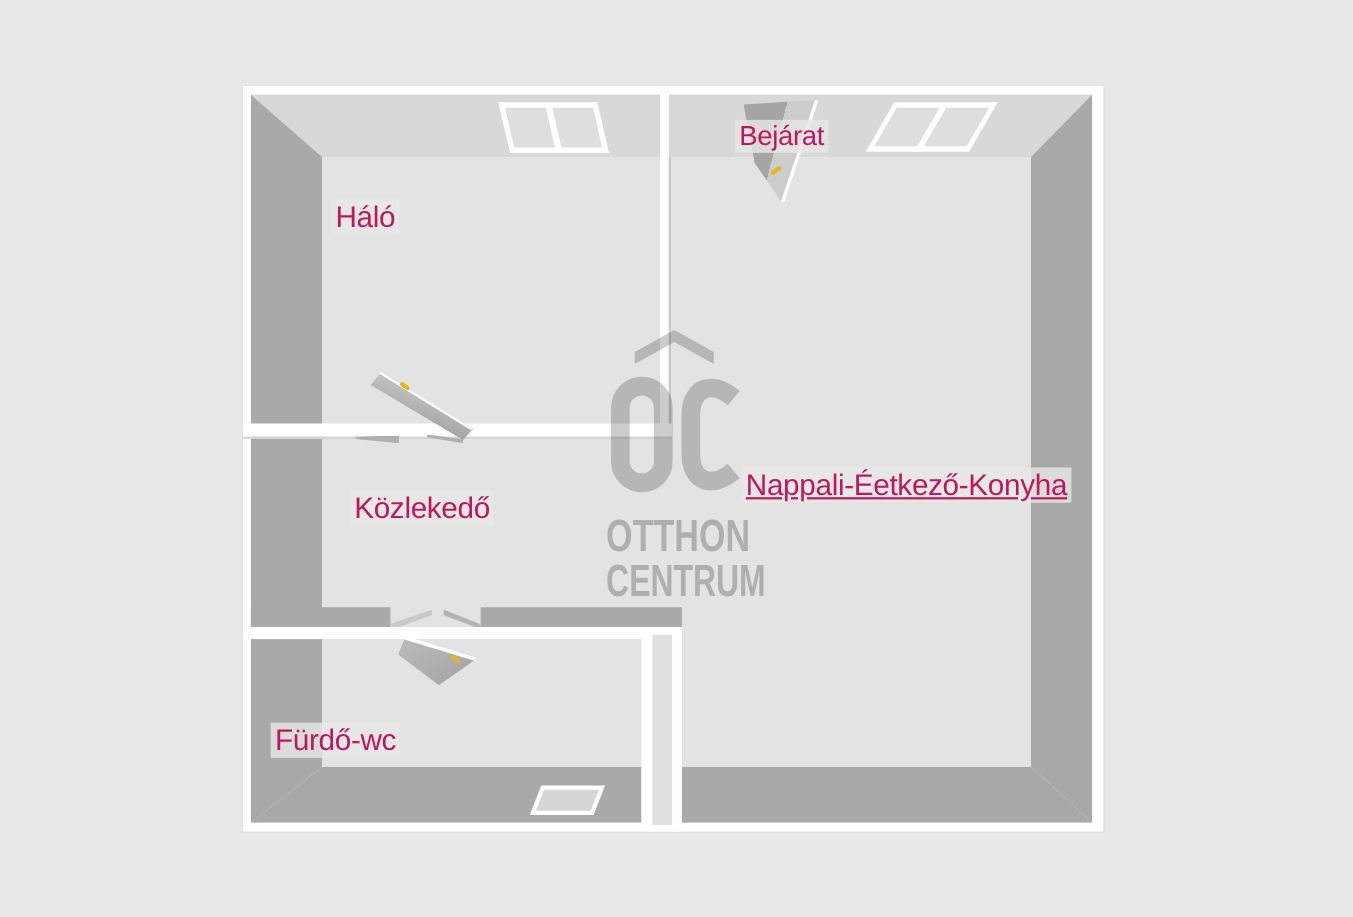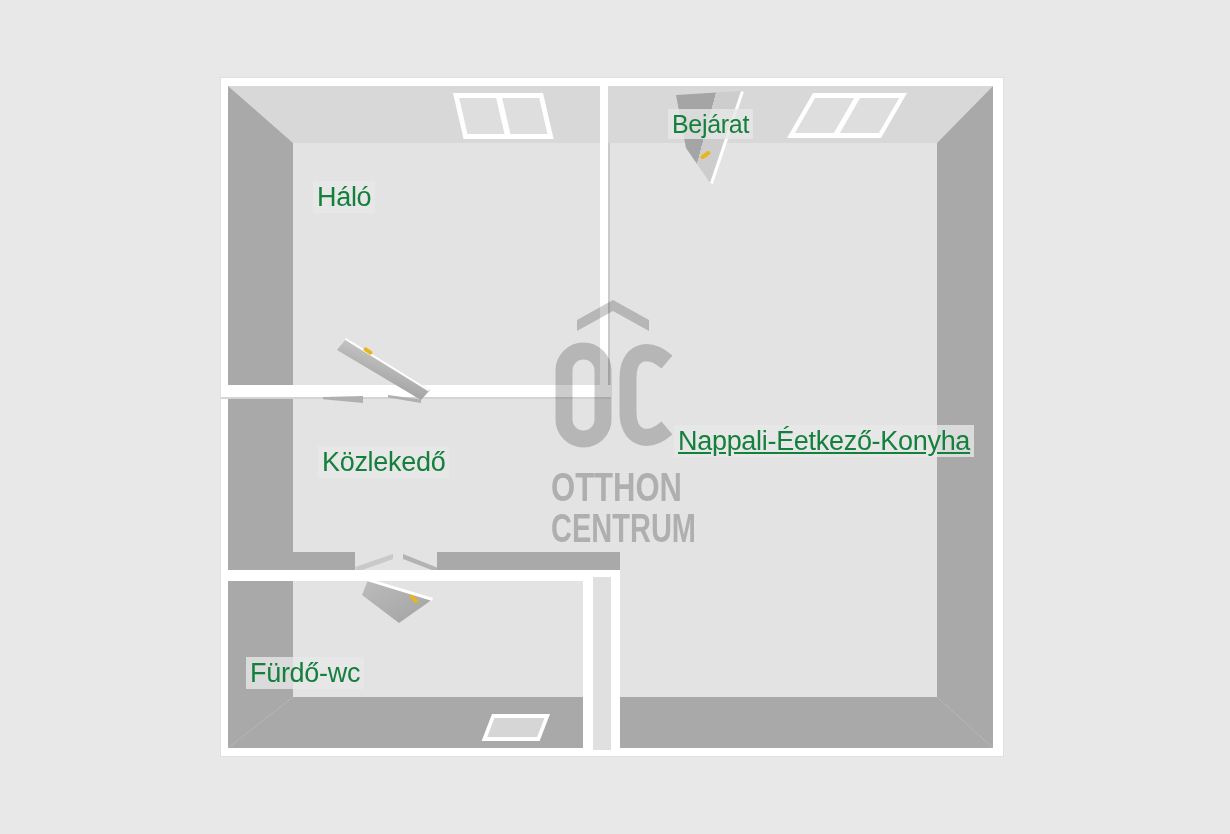--- a/index.html
+++ b/index.html
@@ -77,25 +77,25 @@
   .handle{width:10px;height:4px;border-radius:2px;z-index:23;}
   .hd1{left:363px;top:349px;transform:rotate(35deg);}
   .hd2{left:700px;top:153px;width:11px;transform:rotate(-35deg);}
   .hd3{left:409px;top:597px;transform:rotate(45deg);}
 
   
   .logo{left:540px;top:288px;width:170px;height:262px;z-index:30;pointer-events:none;}
 
   
   .room-label{
-    z-index:40;color:#15803d;font-size:27px;line-height:1.12;
+    z-index:40;color:#be185d;font-size:27px;line-height:1.12;
     background:rgba(231,231,231,0.8);padding:1px 4px;white-space:nowrap;
     letter-spacing:-0.3px;
   }
-  .lbl-halo{left:301px;top:181px;margin-left:12px;}
+  .lbl-halo{left:301px;top:181px;}
   .lbl-bejarat{left:668px;top:109px;font-size:25px;}
   .lbl-nappali{left:674px;top:425px;text-decoration:underline;}
   .lbl-kozlekedo{left:318px;top:446px;}
   .lbl-furdo{left:246px;top:657px;}
 </style>
 </head>
 <body>
 
 <div id="canvas">
 

